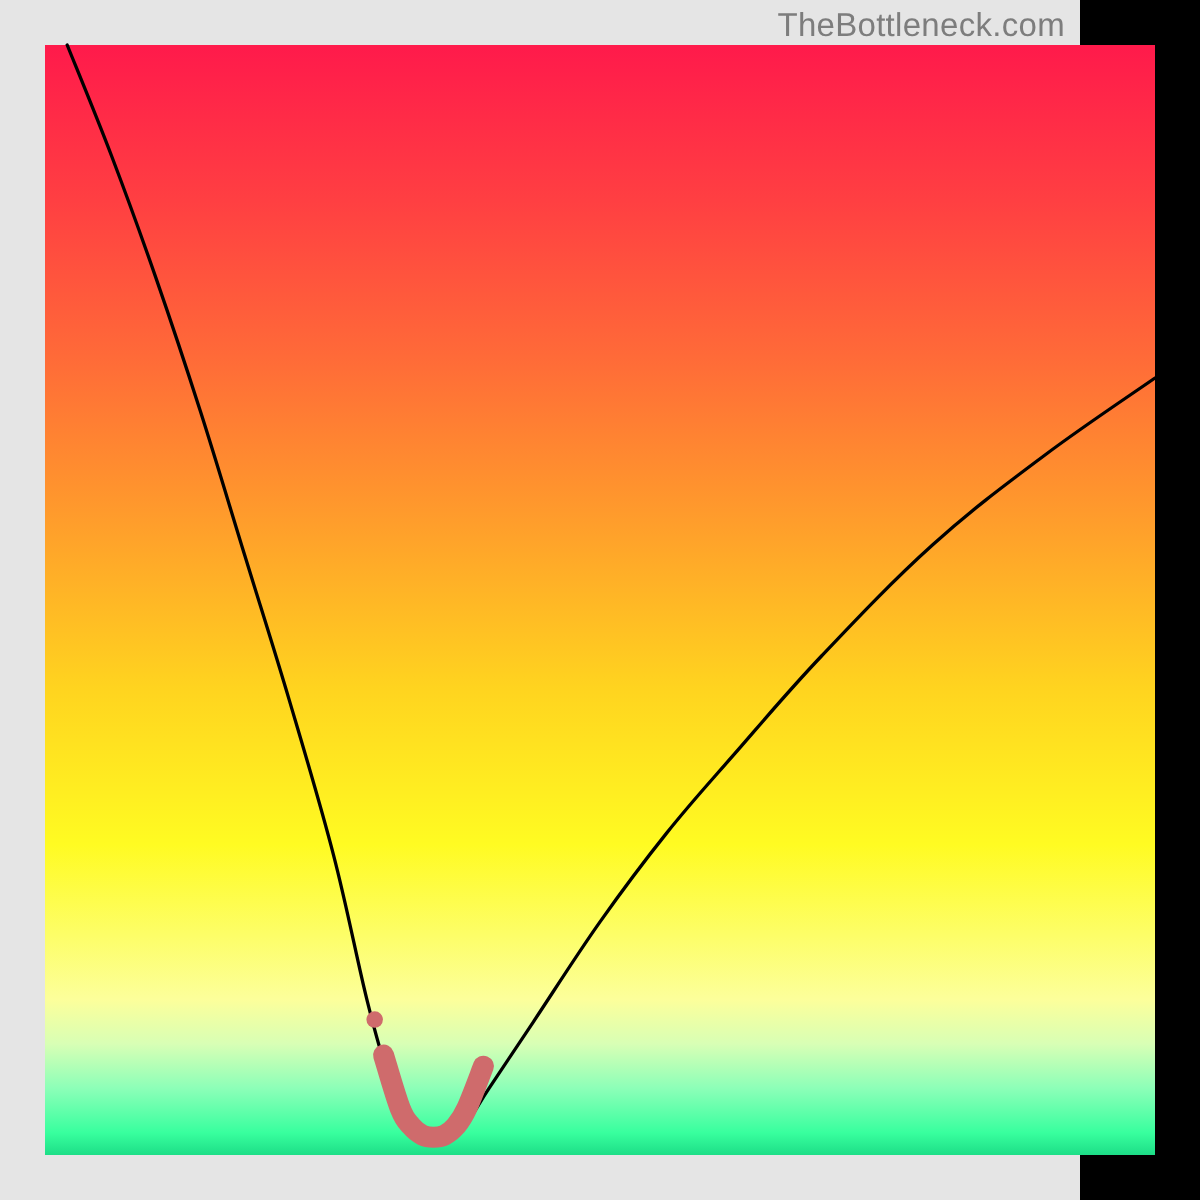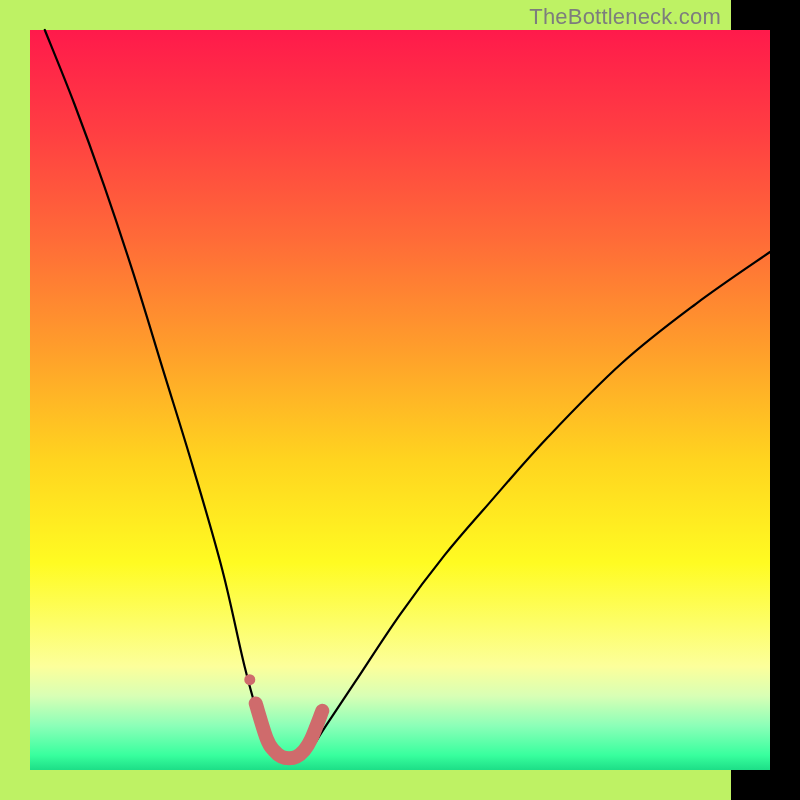--- a/index.html
+++ b/index.html
@@ -10,22 +10,21 @@
     background: #000;
     overflow: hidden;
     font-family: Arial, Helvetica, sans-serif;
   }
   .frame {
     position: absolute;
     left: 0;
     top: 0;
     width: 720px;
     height: 800px;
-    background: #bef264;
-    padding-left: 11px;
+    background: #e5e5e5;
   }
   .plot-area {
     position: absolute;
     left: 30px;
     top: 30px;
     width: 740px;
     height: 740px;
     
     background: linear-gradient(
       to bottom,

